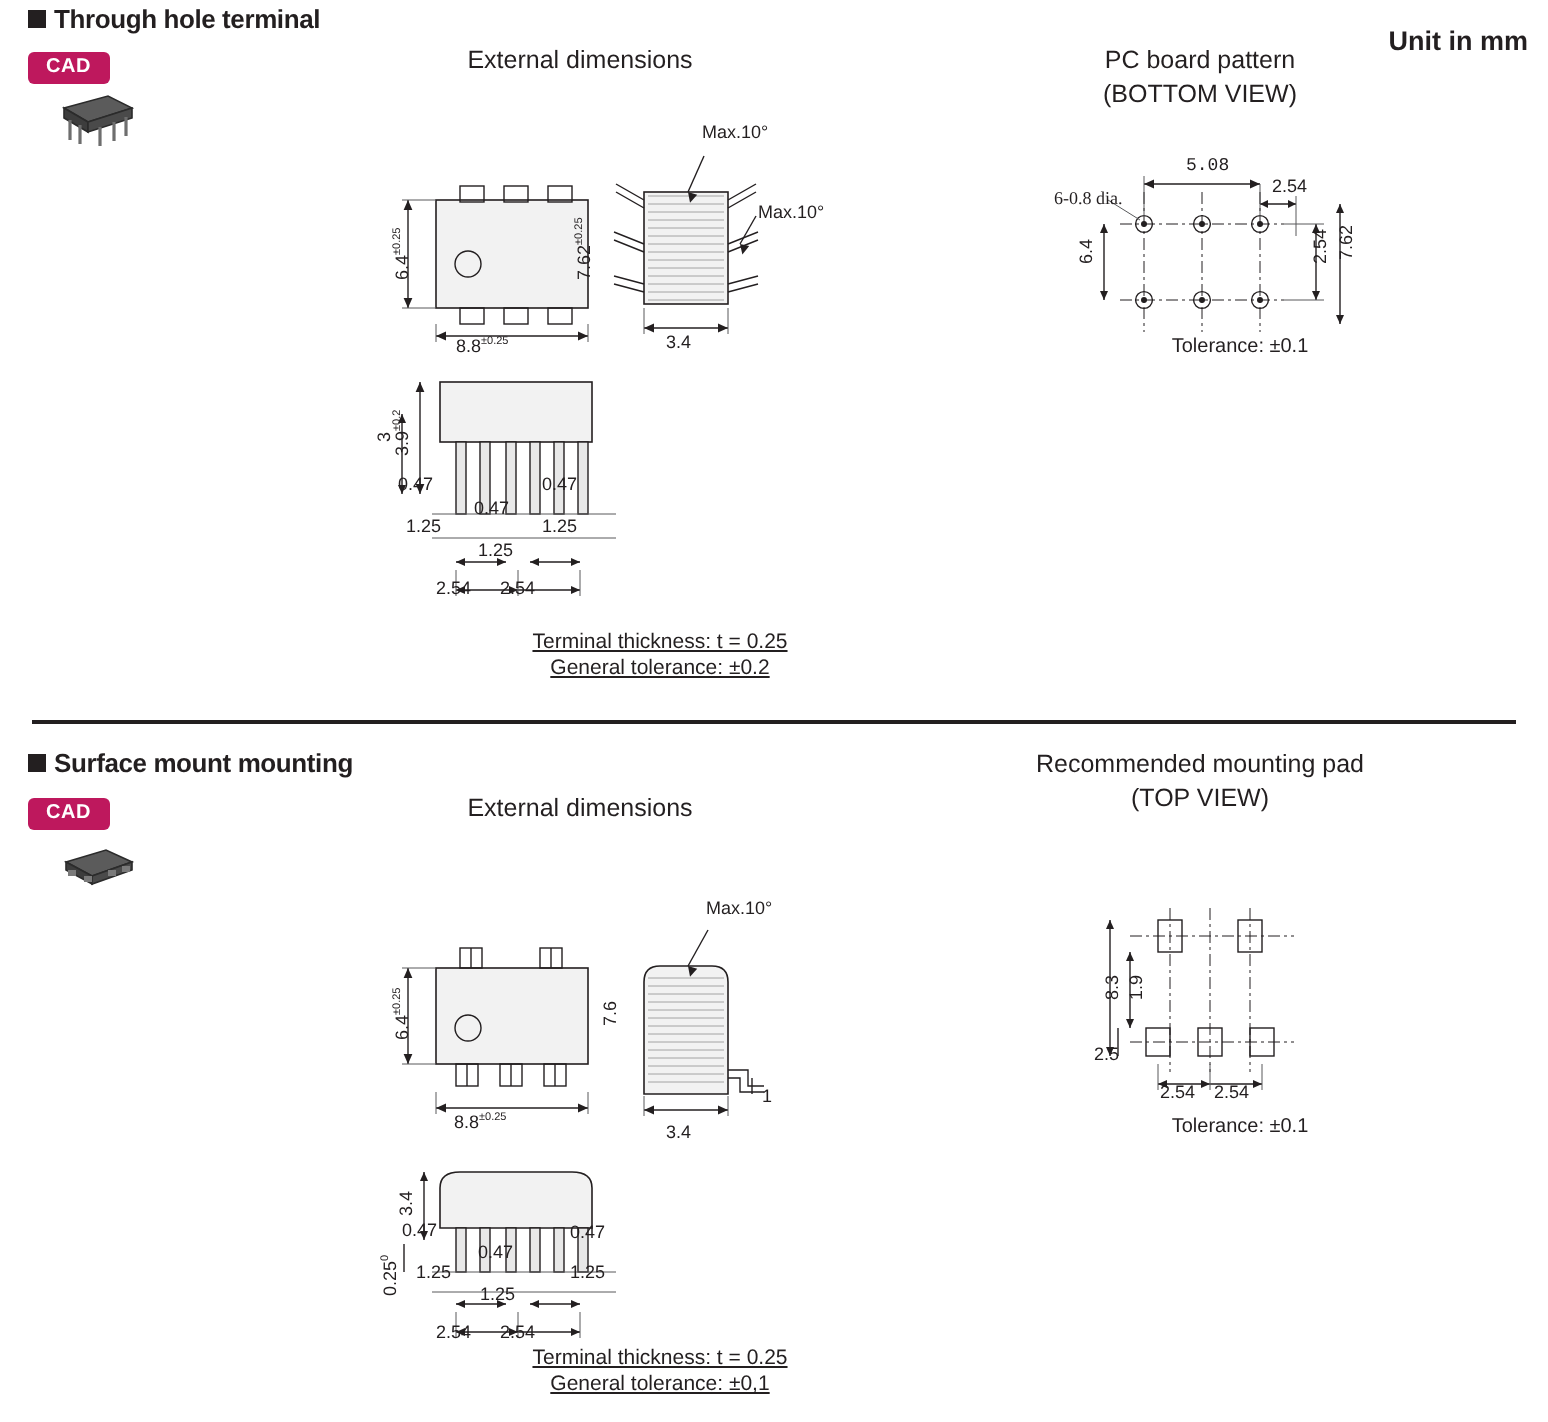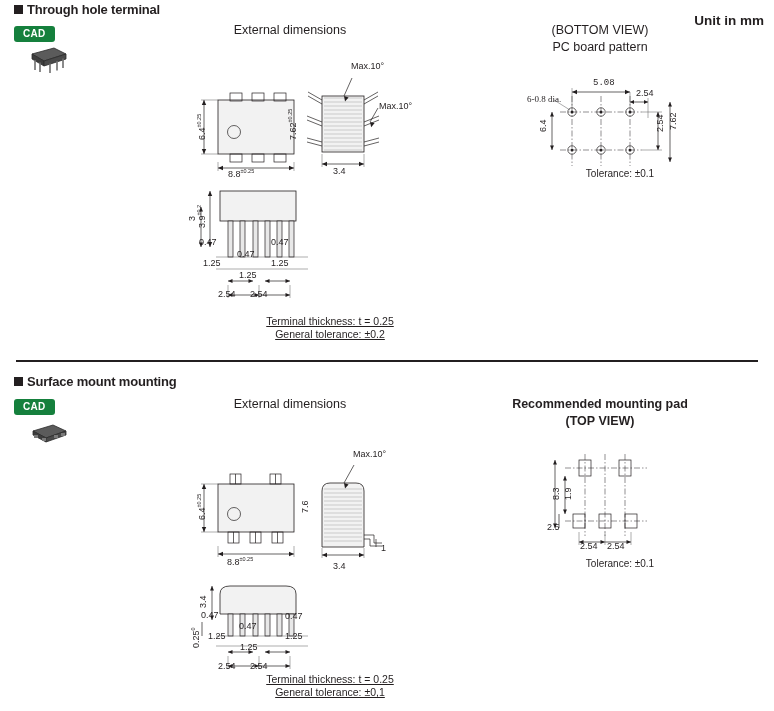--- a/index.html
+++ b/index.html
@@ -26,21 +26,21 @@
   }
   .ttl .sq {
     display: inline-block;
     width: 9px; height: 9px;
     background: #231f20;
     margin-right: 4px;
     position: relative;
     top: 0px;
   }
   .cad-badge {
-    background: #15803d;
+    background: #be185d;
     color: #ffffff;
     font-size: 10px;
     font-weight: bold;
     border-radius: 3px;
     padding: 2px 9px 3px 9px;
     display: inline-block;
     letter-spacing: 0.3px;
   }
   .hdr-center {
     font-size: 12.5px;
@@ -108,22 +108,22 @@
       <line x1="16" y1="18.5" x2="16" y2="28" stroke="#6e6e6e" stroke-width="1.6"></line>
       <line x1="26" y1="19.5" x2="26" y2="29" stroke="#6e6e6e" stroke-width="1.6"></line>
       <line x1="33" y1="17" x2="33" y2="26.5" stroke="#6e6e6e" stroke-width="1.6"></line>
       <line x1="39" y1="14.5" x2="39" y2="24" stroke="#6e6e6e" stroke-width="1.6"></line>
     </svg>
   </div>
 
   <div class="abs hdr-center" style="left:180px; top:22px; width:220px;">External dimensions</div>
 
   <div class="abs hdr-center" style="left:500px; top:22px; width:200px;">
+    <div>PC board pattern</div>
     <div>(BOTTOM VIEW)</div>
-    <div>PC board pattern</div>
   </div>
 
   <div class="abs unit-mm" style="right:10px; top:13px;">Unit in mm</div>
 
   <div class="abs" style="left:196px; top:84px;">
     <svg width="120" height="90" viewBox="0 0 120 90">
 
       <rect x="22" y="16" width="76" height="54" class="body-fill"></rect>
 
       <rect x="34" y="9" width="12" height="8" class="ln" fill="#e0e0e0"></rect>
@@ -349,21 +349,21 @@
       <polygon points="22,20 42,13 42,17 22,24" fill="#4a4a4a" stroke="#2b2b2b" stroke-width="0.8"></polygon>
       <rect x="10" y="17" width="4" height="3" fill="#7a7a7a"></rect>
       <rect x="18" y="20" width="4" height="3" fill="#7a7a7a"></rect>
       <rect x="30" y="17" width="4" height="3" fill="#7a7a7a"></rect>
       <rect x="37" y="15" width="4" height="3" fill="#7a7a7a"></rect>
     </svg>
   </div>
 
   <div class="abs hdr-center" style="left:180px; top:396px; width:220px;">External dimensions</div>
 
-  <div class="abs hdr-center" style="left:500px; top:396px; width:200px;font-weight:bold;">
+  <div class="abs hdr-center" style="left:500px; top:374px; width:200px;">
     <div>Recommended mounting pad</div>
     <div>(TOP VIEW)</div>
   </div>
 
   <div class="abs" style="left:196px; top:462px;">
     <svg width="120" height="100" viewBox="0 0 120 100">
       <rect x="22" y="22" width="76" height="48" class="body-fill"></rect>
 
       <g class="ln" fill="#d9d9d9">
         <rect x="34" y="12" width="11" height="10"></rect>

